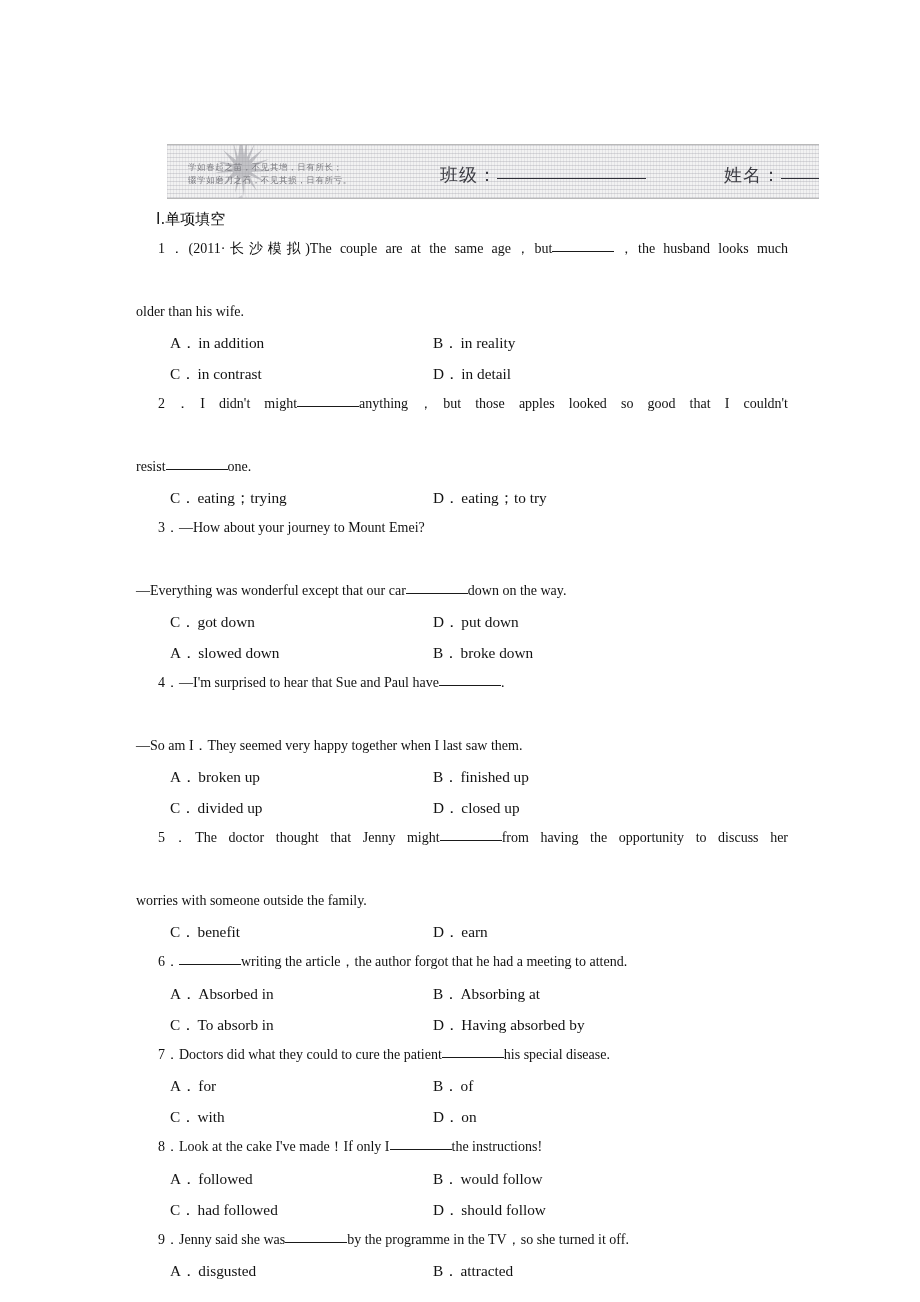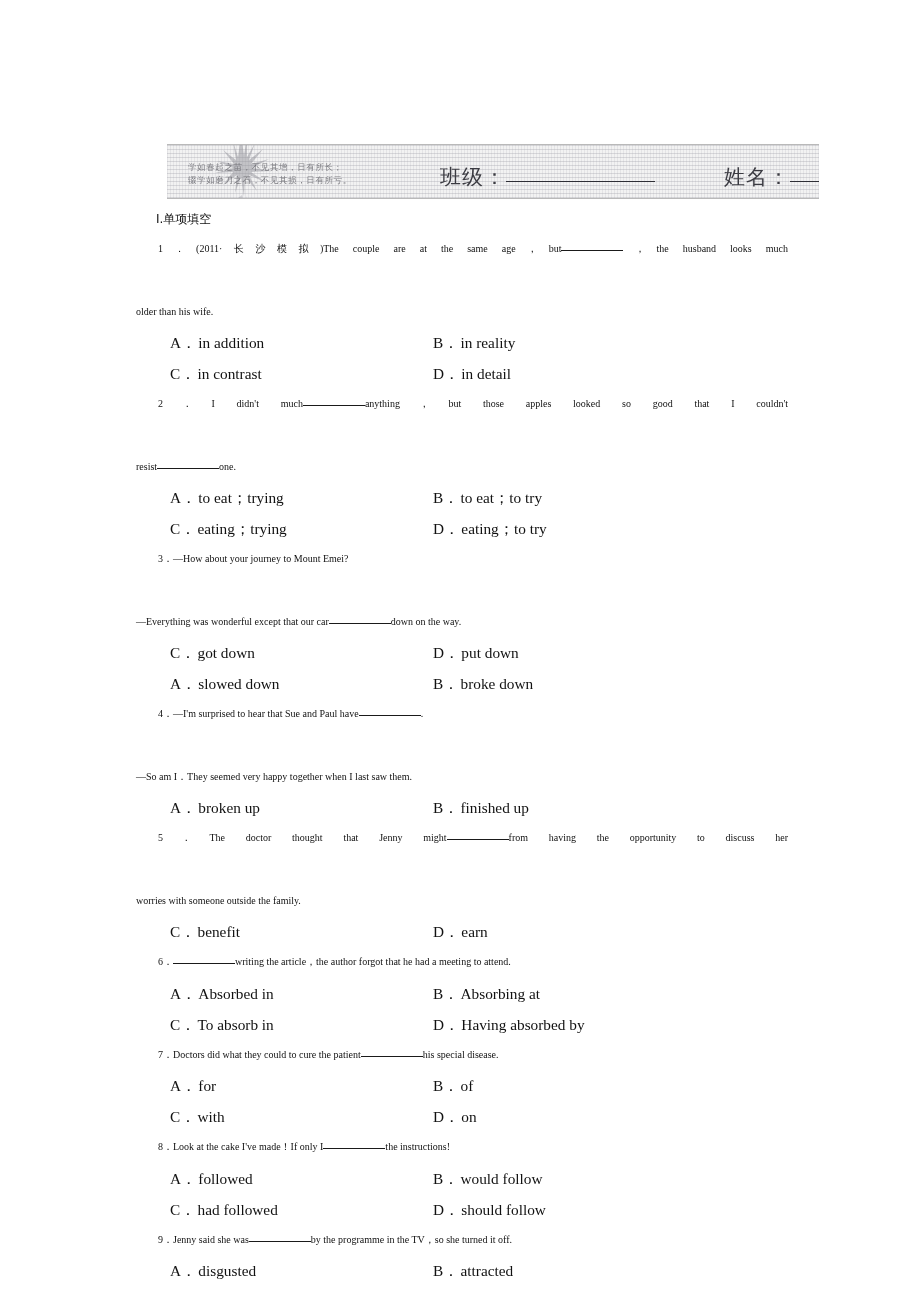--- a/index.html
+++ b/index.html
@@ -82,21 +82,21 @@
     font-size: 8.5px;
     line-height: 13px;
     color: #6a6a70;
     letter-spacing: 0.6px;
     white-space: nowrap;
     opacity: 0.85;
   }
   .field {
     position: absolute;
     top: 18px;
-    font-size: 21px;
+    font-size: 18px;
     color: #3b3b42;
     white-space: nowrap;
   }
   .field .lbl { letter-spacing: 1px; }
   .field .rule {
     display: inline-block;
     border-bottom: 1.4px solid #2f2f36;
     vertical-align: 2px;
   }
   #field-class { left: 273px; }
@@ -106,29 +106,29 @@
 
   
   .content {
     position: absolute;
     left: 136px;
     top: 206px;
     width: 652px;
   }
 
   .section-head {
-    font-size: 12px;
+    font-size: 15px;
     margin: 0 0 2px 0;
     padding-left: 20px;
     line-height: 26px;
     white-space: nowrap;
   }
 
   .qline {
-    font-size: 10px;
+    font-size: 14px;
     line-height: 30.5px;
     margin: 0;
     text-align: justify;
     text-justify: inter-word;
   }
   .qline.first { padding-left: 22px; text-indent: 0; }
   .qline.cont  { padding-left: 0; margin-top: 32px; }
   .qline.stretch {
     text-align: justify;
     text-align-last: justify;
@@ -199,25 +199,22 @@
       <div class="qline cont">older than his wife.</div>
       <div class="opts">
         <span class="o1"><span class="opt-key">A．</span><span>in addition</span></span><span class="o2"><span class="opt-key">B．</span><span>in reality</span></span>
       </div>
       <div class="opts">
         <span class="o1"><span class="opt-key">C．</span><span>in contrast</span></span><span class="o2"><span class="opt-key">D．</span><span>in detail</span></span>
       </div>
     </div>
 
     <div>
-      <div class="qline first stretch"><span>2．</span><span>I didn't much</span><span class="blank b-md"></span><span>anything，but those apples looked so good that I couldn't</span></div>
+      <div class="qline first stretch"><span>2．</span><span>I didn't might</span><span class="blank b-md"></span><span>anything，but those apples looked so good that I couldn't</span></div>
       <div class="qline cont"><span>resist</span><span class="blank b-md"></span><span>one.</span></div>
-      <div class="opts">
-        <span class="o1"><span class="opt-key">A．</span><span>to eat；trying</span></span><span class="o2"><span class="opt-key">B．</span><span>to eat；to try</span></span>
-      </div>
       <div class="opts">
         <span class="o1"><span class="opt-key">C．</span><span>eating；trying</span></span><span class="o2"><span class="opt-key">D．</span><span>eating；to try</span></span>
       </div>
     </div>
 
     <div>
       <div class="qline first"><span>3．</span><span>—How about your journey to Mount Emei?</span></div>
       <div class="qline cont"><span>—Everything was wonderful except that our car</span><span class="blank b-md"></span><span>down on the way.</span></div>
       <div class="opts">
         <span class="o1"><span class="opt-key">C．</span><span>got down</span></span><span class="o2"><span class="opt-key">D．</span><span>put down</span></span>
@@ -226,20 +223,23 @@
         <span class="o1"><span class="opt-key">A．</span><span>slowed down</span></span><span class="o2"><span class="opt-key">B．</span><span>broke down</span></span>
       </div>
     </div>
 
     <div>
       <div class="qline first"><span>4．</span><span>—I'm surprised to hear that Sue and Paul have</span><span class="blank b-md"></span><span>.</span></div>
       <div class="qline cont">—So am I．They seemed very happy together when I last saw them.</div>
       <div class="opts">
         <span class="o1"><span class="opt-key">A．</span><span>broken up</span></span><span class="o2"><span class="opt-key">B．</span><span>finished up</span></span>
       </div>
+      <div class="opts">
+        <span class="o1"><span class="opt-key">C．</span><span>divided up</span></span><span class="o2"><span class="opt-key">D．</span><span>closed up</span></span>
+      </div>
     </div>
 
     <div>
       <div class="qline first stretch"><span>5．</span><span>The doctor thought that Jenny might</span><span class="blank b-md"></span><span>from having the opportunity to discuss her</span></div>
       <div class="qline cont">worries with someone outside the family.</div>
       <div class="opts">
         <span class="o1"><span class="opt-key">C．</span><span>benefit</span></span><span class="o2"><span class="opt-key">D．</span><span>earn</span></span>
       </div>
     </div>
 

